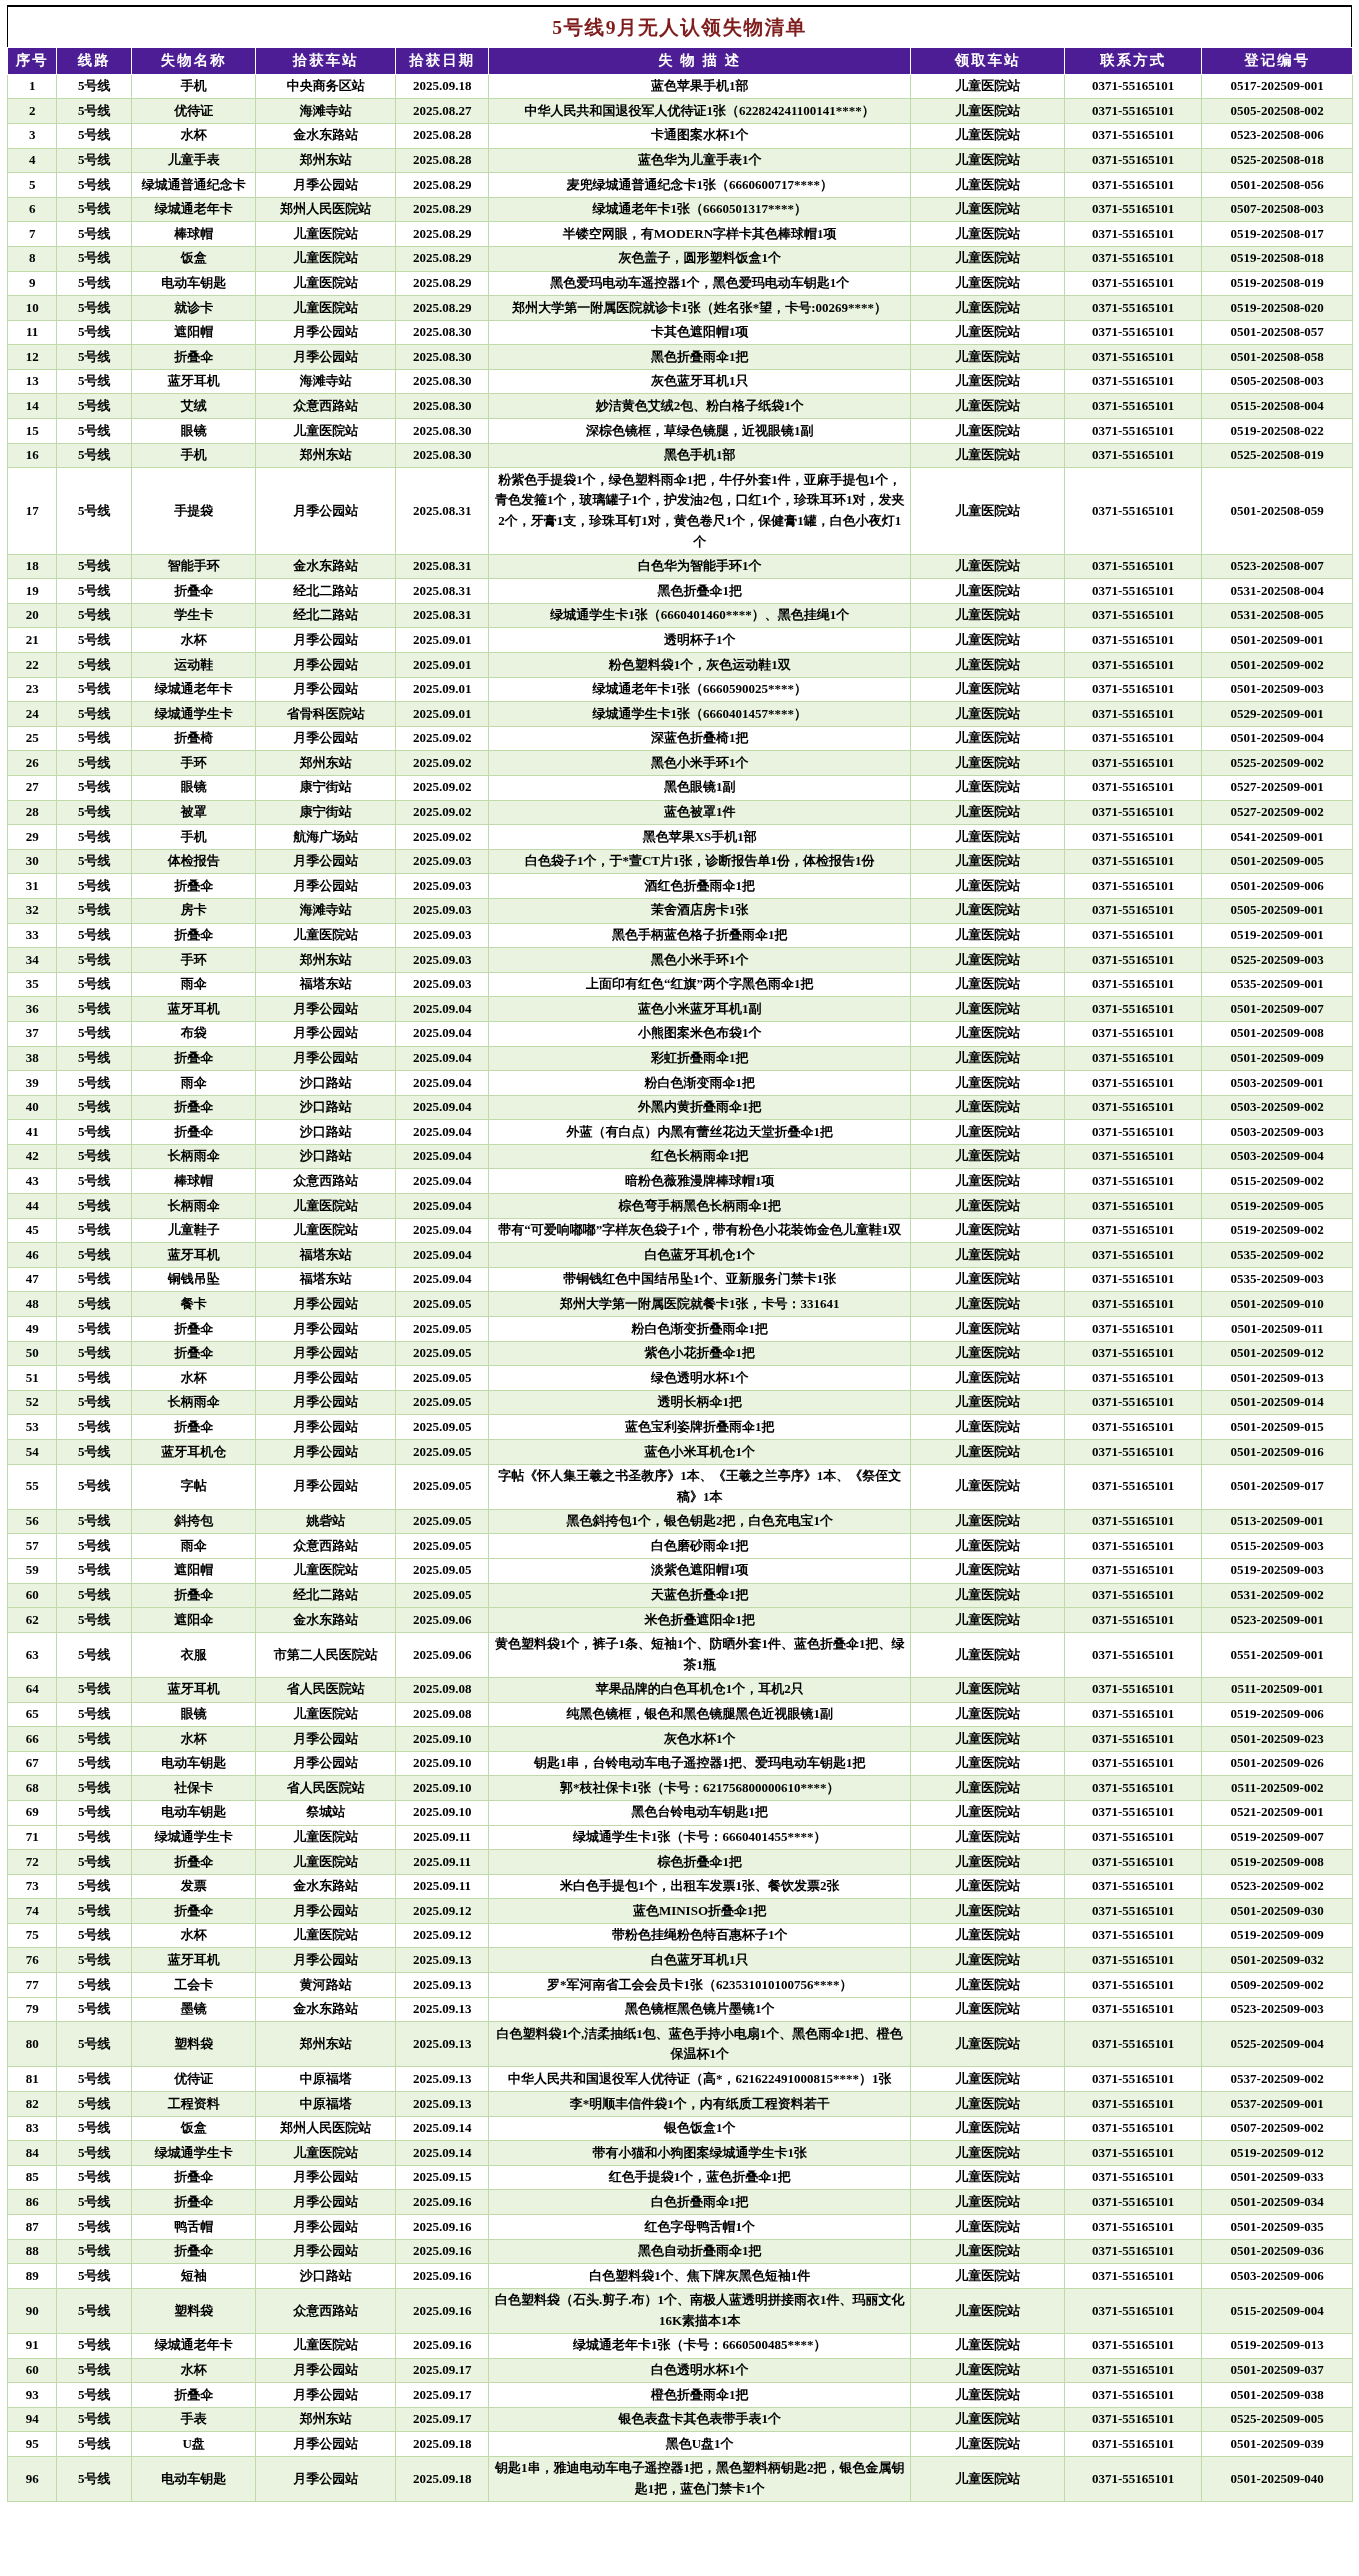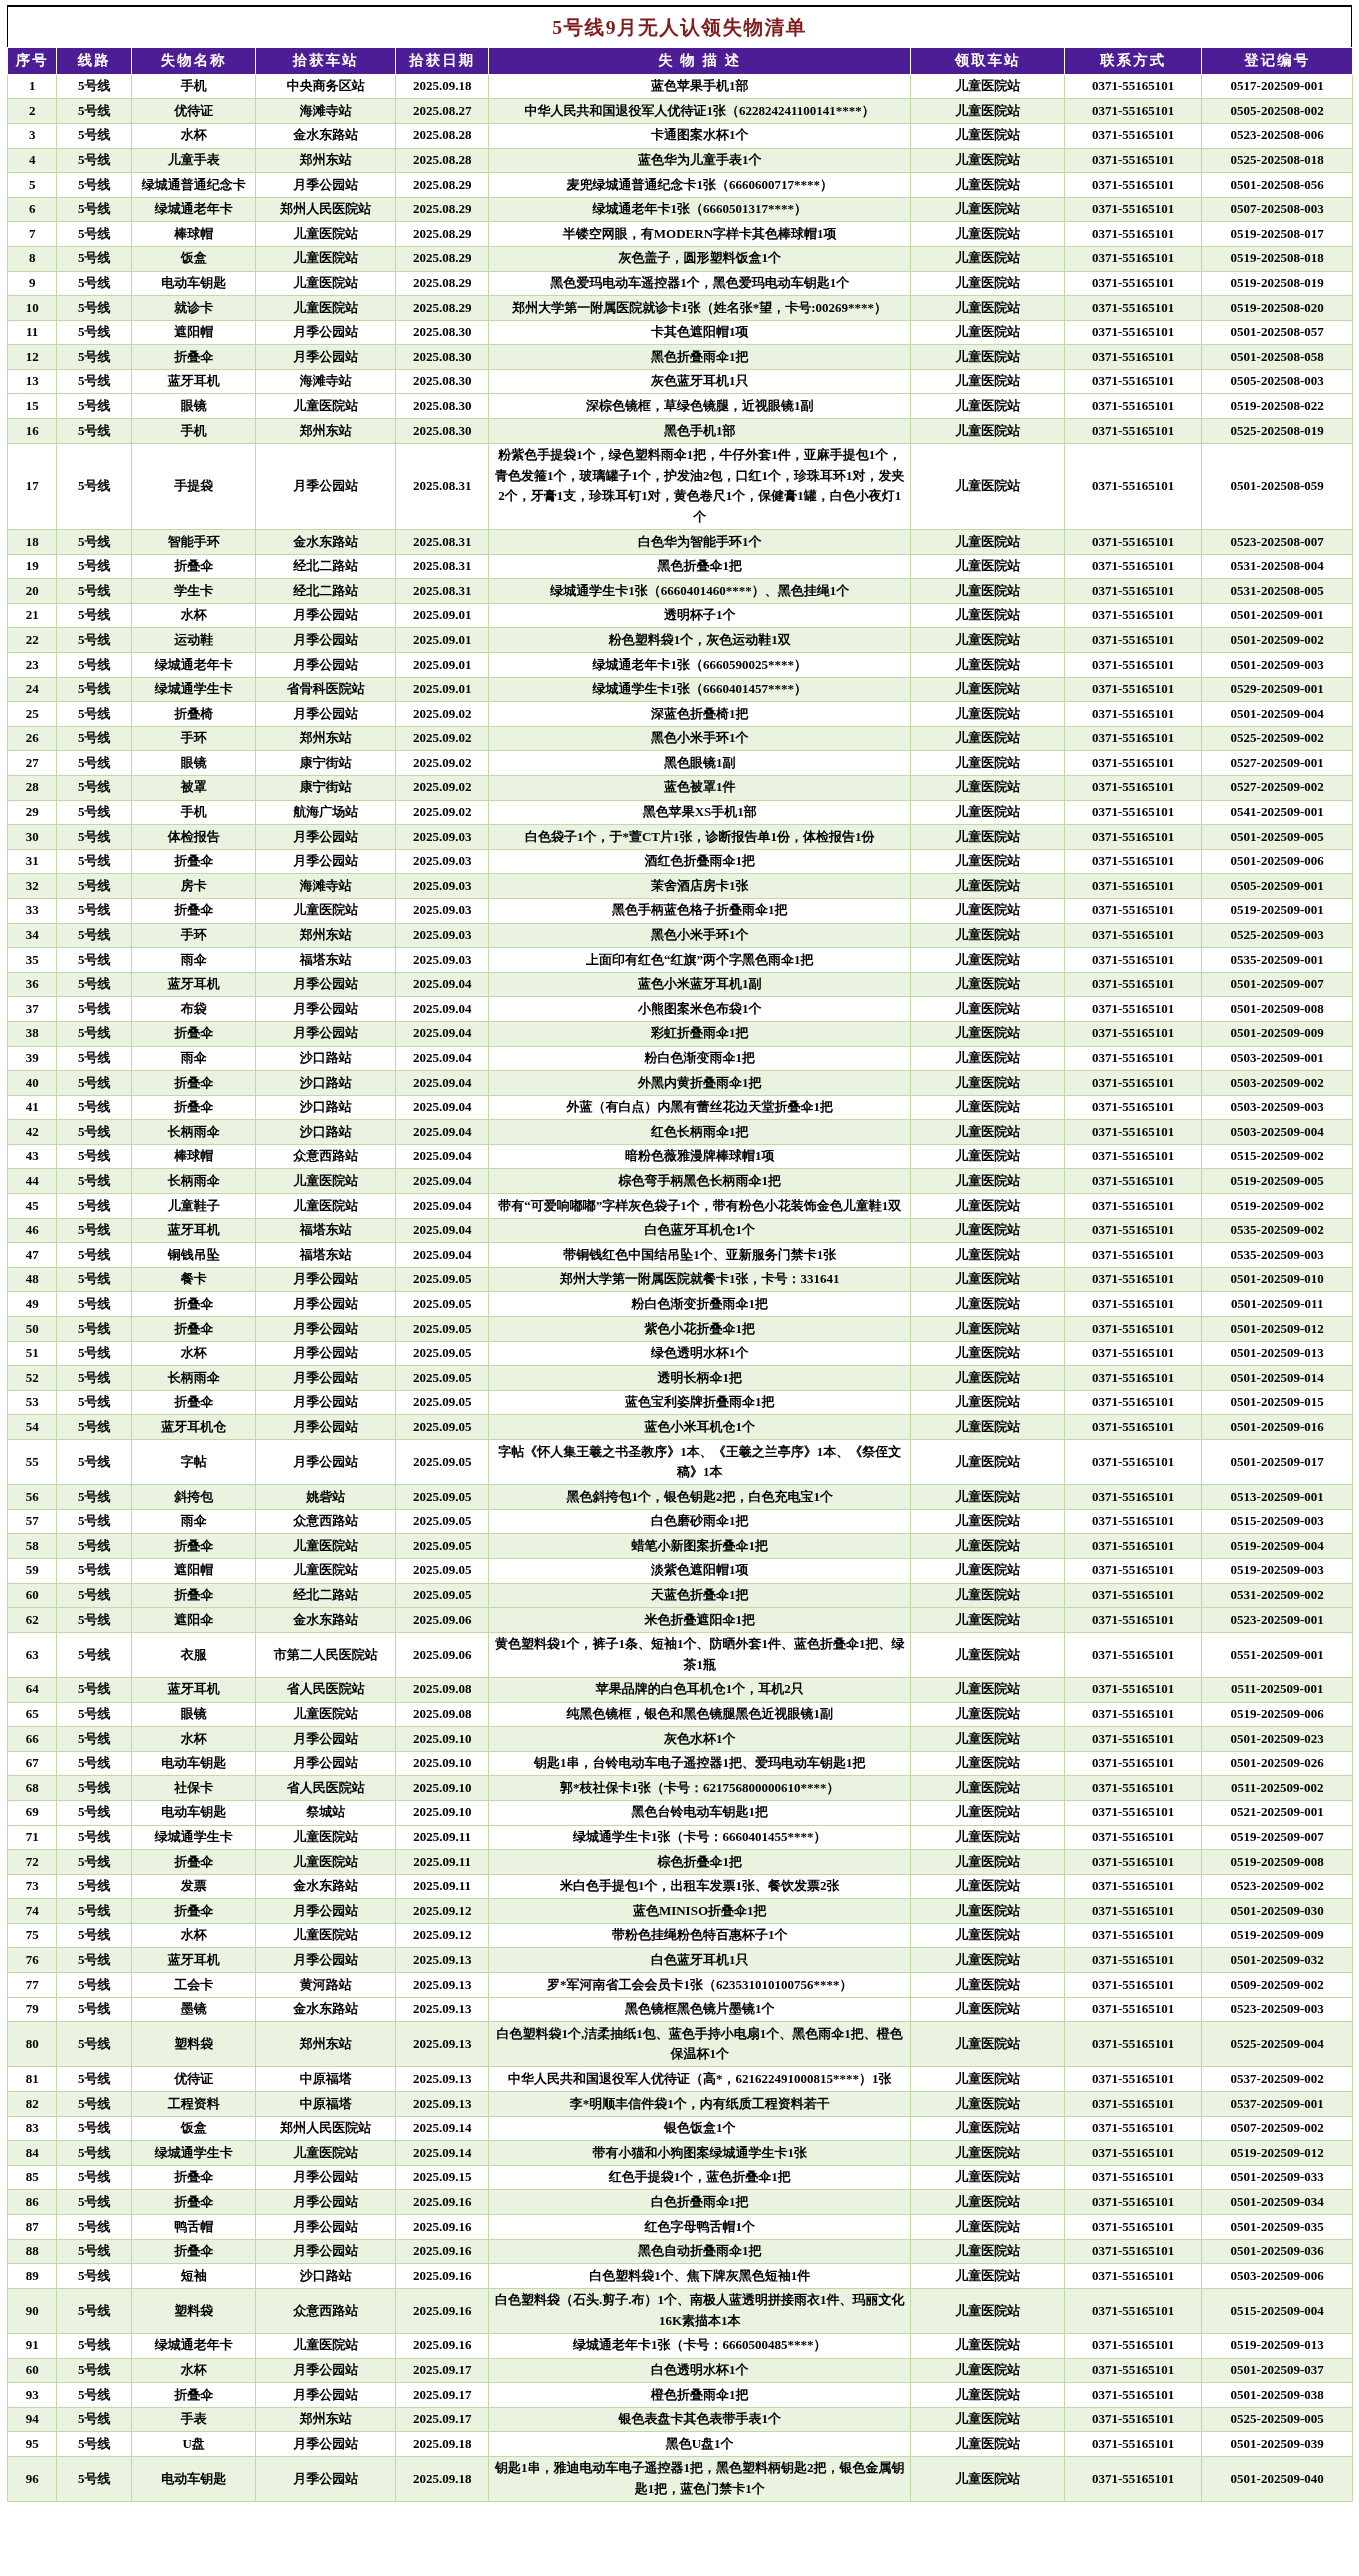--- a/index.html
+++ b/index.html
@@ -184,20 +184,31 @@
           <td>13</td>
           <td>5号线</td>
           <td>蓝牙耳机</td>
           <td>海滩寺站</td>
           <td>2025.08.30</td>
           <td>灰色蓝牙耳机1只</td>
           <td>儿童医院站</td>
           <td>0371-55165101</td>
           <td>0505-202508-003</td>
         </tr>
+        <tr class="alt">
+          <td>14</td>
+          <td>5号线</td>
+          <td>艾绒</td>
+          <td>众意西路站</td>
+          <td>2025.08.30</td>
+          <td>妙洁黄色艾绒2包、粉白格子纸袋1个</td>
+          <td>儿童医院站</td>
+          <td>0371-55165101</td>
+          <td>0515-202508-004</td>
+        </tr>
         <tr>
           <td>15</td>
           <td>5号线</td>
           <td>眼镜</td>
           <td>儿童医院站</td>
           <td>2025.08.30</td>
           <td>深棕色镜框，草绿色镜腿，近视眼镜1副</td>
           <td>儿童医院站</td>
           <td>0371-55165101</td>
           <td>0519-202508-022</td>
@@ -656,31 +667,20 @@
         <tr>
           <td>57</td>
           <td>5号线</td>
           <td>雨伞</td>
           <td>众意西路站</td>
           <td>2025.09.05</td>
           <td>白色磨砂雨伞1把</td>
           <td>儿童医院站</td>
           <td>0371-55165101</td>
           <td>0515-202509-003</td>
-        </tr>
-        <tr class="alt">
-          <td>58</td>
-          <td>5号线</td>
-          <td>折叠伞</td>
-          <td>儿童医院站</td>
-          <td>2025.09.05</td>
-          <td>蜡笔小新图案折叠伞1把</td>
-          <td>儿童医院站</td>
-          <td>0371-55165101</td>
-          <td>0519-202509-004</td>
         </tr>
         <tr>
           <td>59</td>
           <td>5号线</td>
           <td>遮阳帽</td>
           <td>儿童医院站</td>
           <td>2025.09.05</td>
           <td>淡紫色遮阳帽1项</td>
           <td>儿童医院站</td>
           <td>0371-55165101</td>

